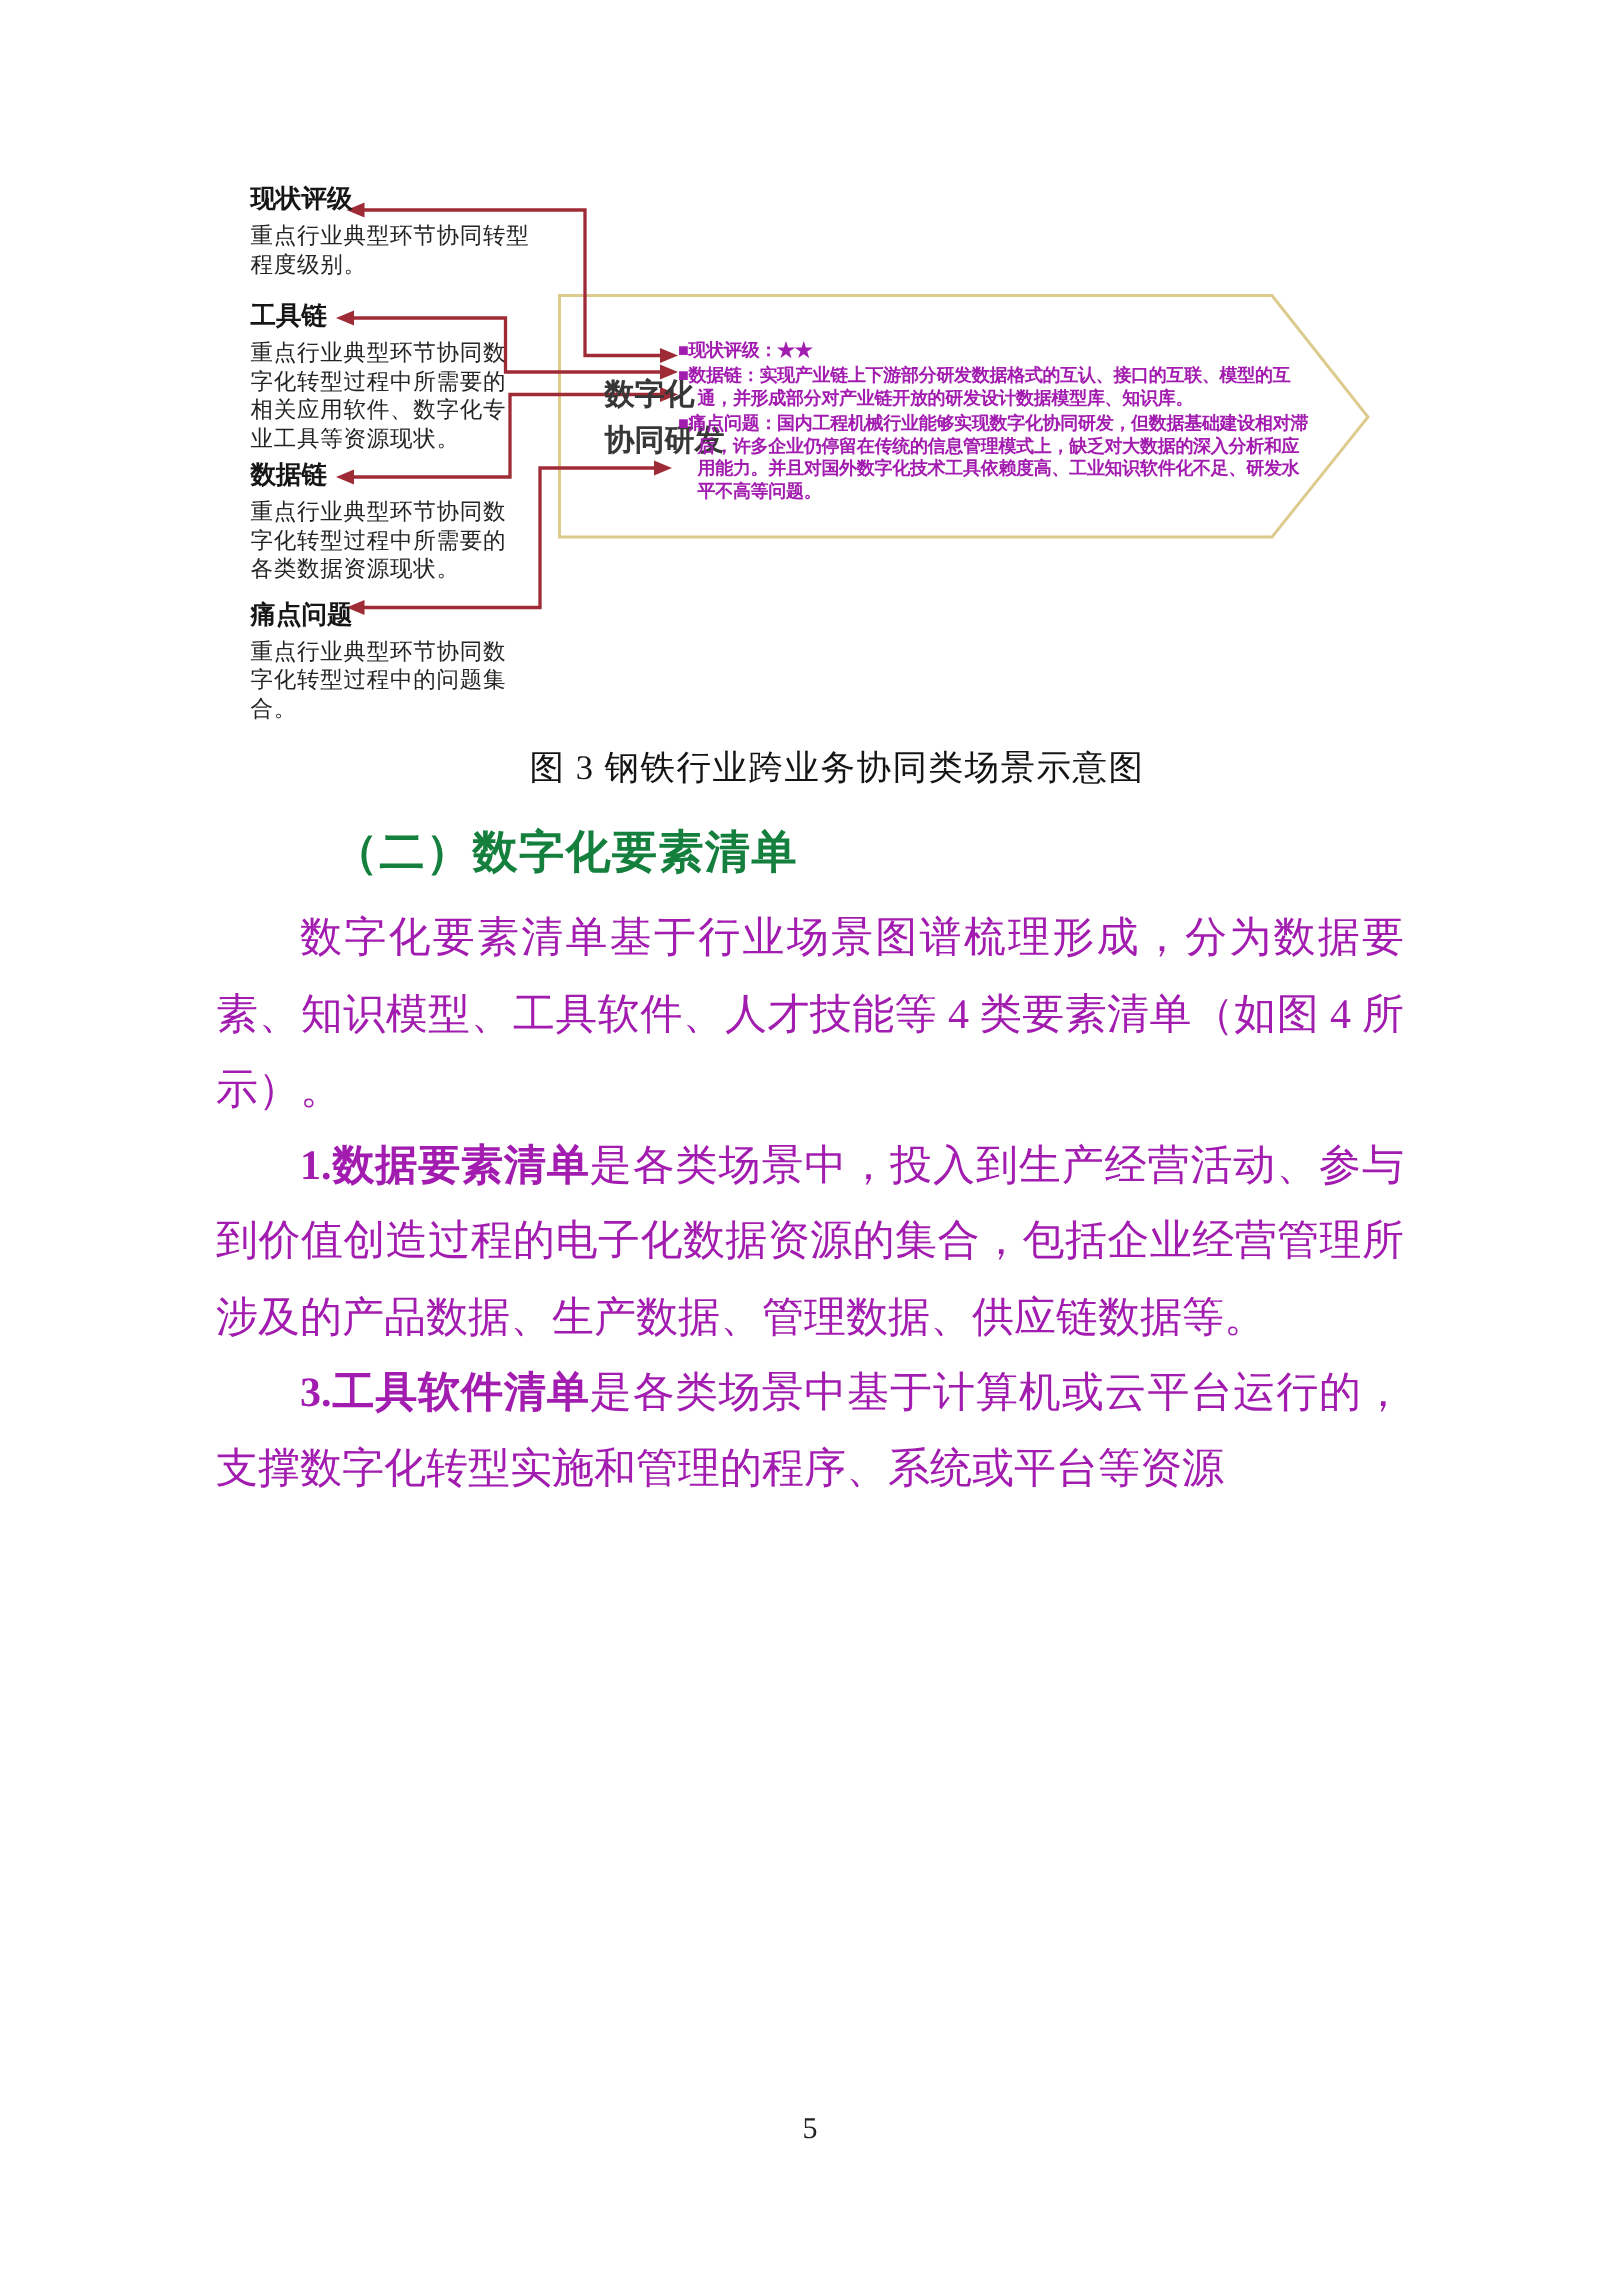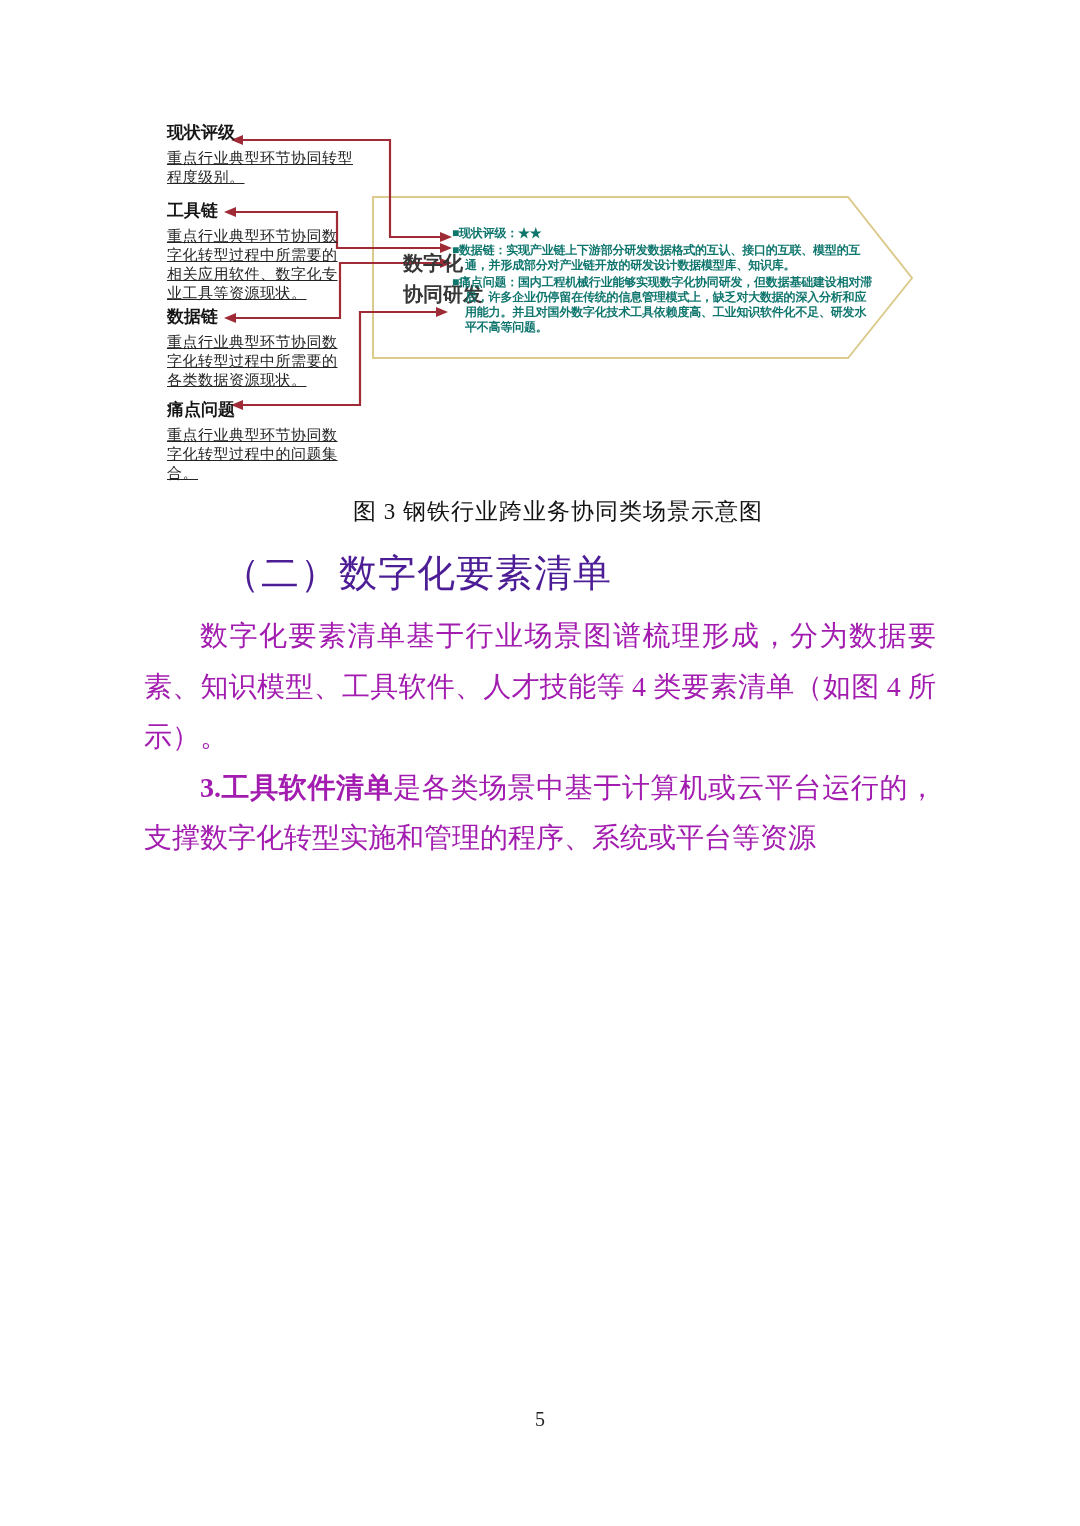--- a/index.html
+++ b/index.html
@@ -10,42 +10,42 @@
   
   .figure-area{position:relative;width:932px;height:492px;}
   .fig-svg{position:absolute;left:0;top:0;width:1080px;height:492px;}
   .side-label{position:absolute;width:190px;}
   .side-label .lbl-title{
     font-family:"Liberation Sans",sans-serif;font-weight:bold;
     font-size:17px;color:#161616;line-height:18px;
   }
   .side-label .lbl-desc{
     margin-top:7px;font-size:15px;line-height:19px;color:#242424;
-    white-space:pre-line;letter-spacing:0.5px;text-decoration:underline;
+    white-space:pre-line;letter-spacing:0.5px;
   }
   .arrow-title{
     position:absolute;left:374px;top:248px;width:86px;
     font-family:"Liberation Sans",sans-serif;font-weight:bold;
     font-size:20px;line-height:31px;color:#373737;padding-left:29px;
   }
   .arrow-bullets{position:absolute;left:452px;top:226px;width:422px;}
   .arrow-bullet{
     font-family:"Liberation Sans",sans-serif;font-weight:bold;
-    font-size:12px;line-height:15px;color:#0f766e;
+    font-size:12px;line-height:15px;color:#a21caf;
     padding-left:13px;text-indent:-13px;margin-bottom:2px;letter-spacing:-0.2px;
   }
   .arrow-bullet .marker{display:inline;}
   
   .fig-caption{
     margin-top:4px;text-align:center;font-size:23px;color:#141414;
     letter-spacing:1px;
     padding-left:36px;
   }
   .section-heading{
-    margin:21px 0 0 222px;font-size:38px;font-weight:normal;color:#4c1d95;
+    margin:21px 0 0 222px;font-size:30px;font-weight:bold;color:#15803d;
     letter-spacing:1px;font-family:"Liberation Serif",serif;
   }
   .body-text{margin:12px 144px 0 144px;}
   .body-text p{
     margin:0;font-size:28px;line-height:50.5px;text-align:justify;
     text-indent:2em;color:#a21caf;
   }
   .body-text p .lead{font-weight:bold;}
   .page-number{
     position:absolute;left:0;right:0;top:1408px;text-align:center;
@@ -122,16 +122,17 @@
     <div class="arrow-bullet"><span class="marker">■</span><span>痛点问题：国内工程机械行业能够实现数字化协同研发，但数据基础建设相对滞后，许多企业仍停留在传统的信息管理模式上，缺乏对大数据的深入分析和应用能力。并且对国外数字化技术工具依赖度高、工业知识软件化不足、研发水平不高等问题。</span></div>
   </div>
 </div>
 
 <div class="fig-caption">图 3  钢铁行业跨业务协同类场景示意图</div>
 
 <div class="section-heading">（二）数字化要素清单</div>
 
 <div class="body-text">
   <p><span class="lead"></span><span>数字化要素清单基于行业场景图谱梳理形成，分为数据要素、知识模型、工具软件、人才技能等 4 类要素清单（如图 4 所示）。</span></p>
+  <p><span class="lead">1.数据要素清单</span><span>是各类场景中，投入到生产经营活动、参与到价值创造过程的电子化数据资源的集合，包括企业经营管理所涉及的产品数据、生产数据、管理数据、供应链数据等。</span></p>
   <p><span class="lead">3.工具软件清单</span><span>是各类场景中基于计算机或云平台运行的，支撑数字化转型实施和管理的程序、系统或平台等资源</span></p>
 </div>
 
 <div class="page-number">5</div>
 
 </body></html>

